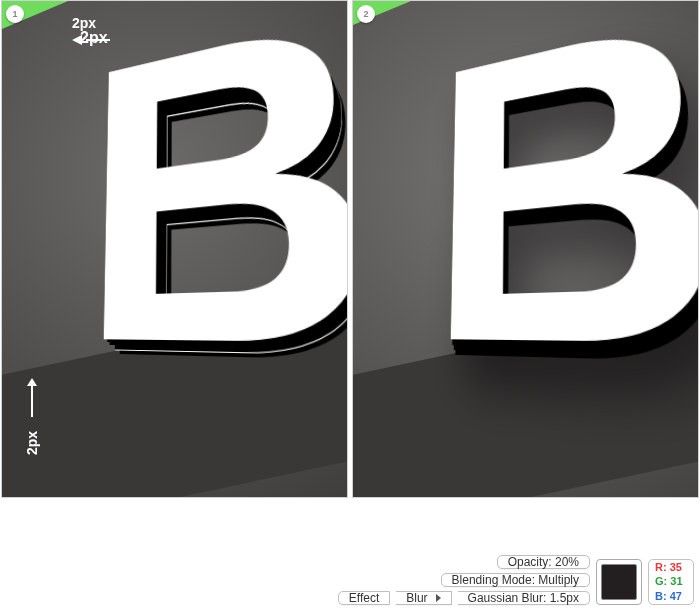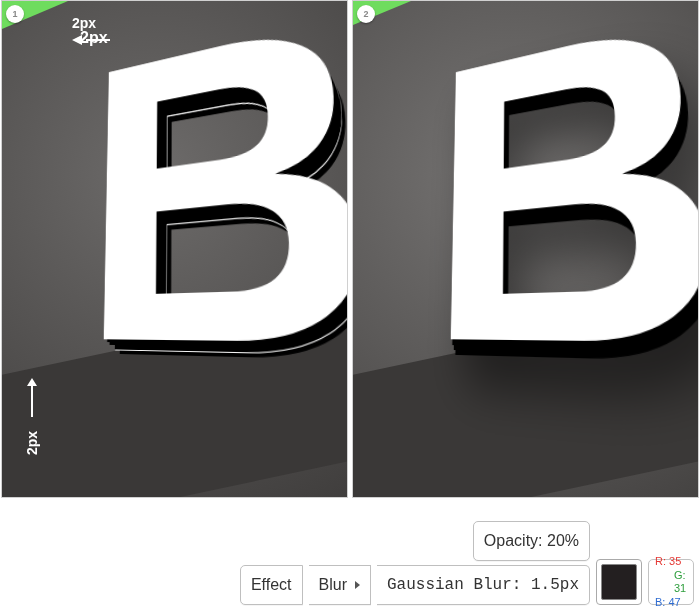--- a/index.html
+++ b/index.html
@@ -33,33 +33,33 @@
   .arrow-left { width: 0; height: 0; border-style: solid; border-width: 5px 10px 5px 0; border-color: transparent #fff transparent transparent; }
   .arrow-up-stick { width: 2px; height: 32px; background: #fff; position: relative; }
   .arrow-right-stick { height: 2px; width: 24px; background: #fff; }
   .arrow-up-stick::before { content: ""; position: absolute; top: -7px; left: -4px; width: 0; height: 0; border-style: solid; border-width: 0 5px 8px 5px; border-color: transparent transparent #fff transparent; }
   .anno.v-alt { bottom: 46px; left: 18px; position: absolute; color: #fff; font-weight: 600; font-size: 14px; display: flex; flex-direction: column; align-items: center; gap: 4px; }
   .anno.v-alt .lbl { transform: rotate(-90deg); margin-top: 14px; }
 
   
   .panel { position: absolute; right: 6px; bottom: 4px; display: flex; gap: 6px; align-items: flex-end; }
   .col { display: flex; flex-direction: column; gap: 4px; align-items: flex-end; }
-  .pill { display: inline-flex; align-items: center; height: 40px; padding: 0 10px; background: #fff; border: 1px solid #bfbfbf; border-radius: 5px; box-shadow: 0 1px 0 rgba(0,0,0,.04); font-size: 16px; color: #333; white-space: nowrap; }
+  .pill { display: inline-flex; align-items: center; height: 14px; padding: 0 10px; background: #fff; border: 1px solid #bfbfbf; border-radius: 5px; box-shadow: 0 1px 0 rgba(0,0,0,.04); font-size: 12px; color: #333; white-space: nowrap; }
   .row { display: flex; gap: 6px; }
   .pill.seg-l { border-radius: 5px 0 0 5px; }
   .pill.seg-m { border-radius: 0; border-left: none; text-align: center; }
-  .pill.seg-r { border-radius: 0 5px 5px 0; border-left: none; font-family: Liberation Mono, monospace; }
+  .pill.seg-r { border-radius: 0 5px 5px 0; border-left: none; }
   .pill .tri-small { margin-left: 8px; width: 0; height: 0; border-style: solid; border-width: 4px 0 4px 5px; border-color: transparent transparent transparent #555; }
 
   .swatch-box { width: 46px; height: 46px; border: 1px solid #aaa; border-radius: 4px; padding: 4px; background: #fff; display: flex; align-items: center; justify-content: center; }
   .swatch { width: 100%; height: 100%; border: 1px solid #888; border-radius: 2px; }
 
-  .rgb { width: 46px; height: 46px; border: 1px solid #c3c3c3; border-radius: 5px; background: #fff; display: flex; flex-direction: column; justify-content: center; gap: 1px; padding: 2px 6px; font-size: 11px; font-weight: 400; line-height: 1.2; }
+  .rgb { width: 46px; height: 46px; border: 1px solid #c3c3c3; border-radius: 5px; background: #fff; display: flex; flex-direction: column; justify-content: center; gap: 1px; padding: 2px 6px; font-size: 11px; font-weight: 700; line-height: 1.2; }
   .rgb .r { color: #e53935; }
-  .rgb .g { color: #2e9e3d; margin-left: 19px; }
+  .rgb .g { color: #2e9e3d; }
   .rgb .b { color: #2f6cd1; }
 
 </style>
 </head>
 <body>
 
 <div class="previews">
 
   <div class="canvas">
     <div class="floor"></div>
@@ -109,20 +109,23 @@
       </div>
     </div>
   </div>
 </div>
 
 <div class="panel">
   <div class="col">
     <span class="pill">
         <span>Opacity: 20%</span>
       </span>
+    <span class="pill">
+        <span>Blending Mode: Multiply</span>
+      </span>
     <div class="row">
       <span class="pill seg-l">
           <span>Effect</span>
         </span>
       <span class="pill seg-m">
           <span>Blur</span>
           <span class="tri-small"></span>
         </span>
       <span class="pill seg-r">
           <span>Gaussian Blur: 1.5px</span>

